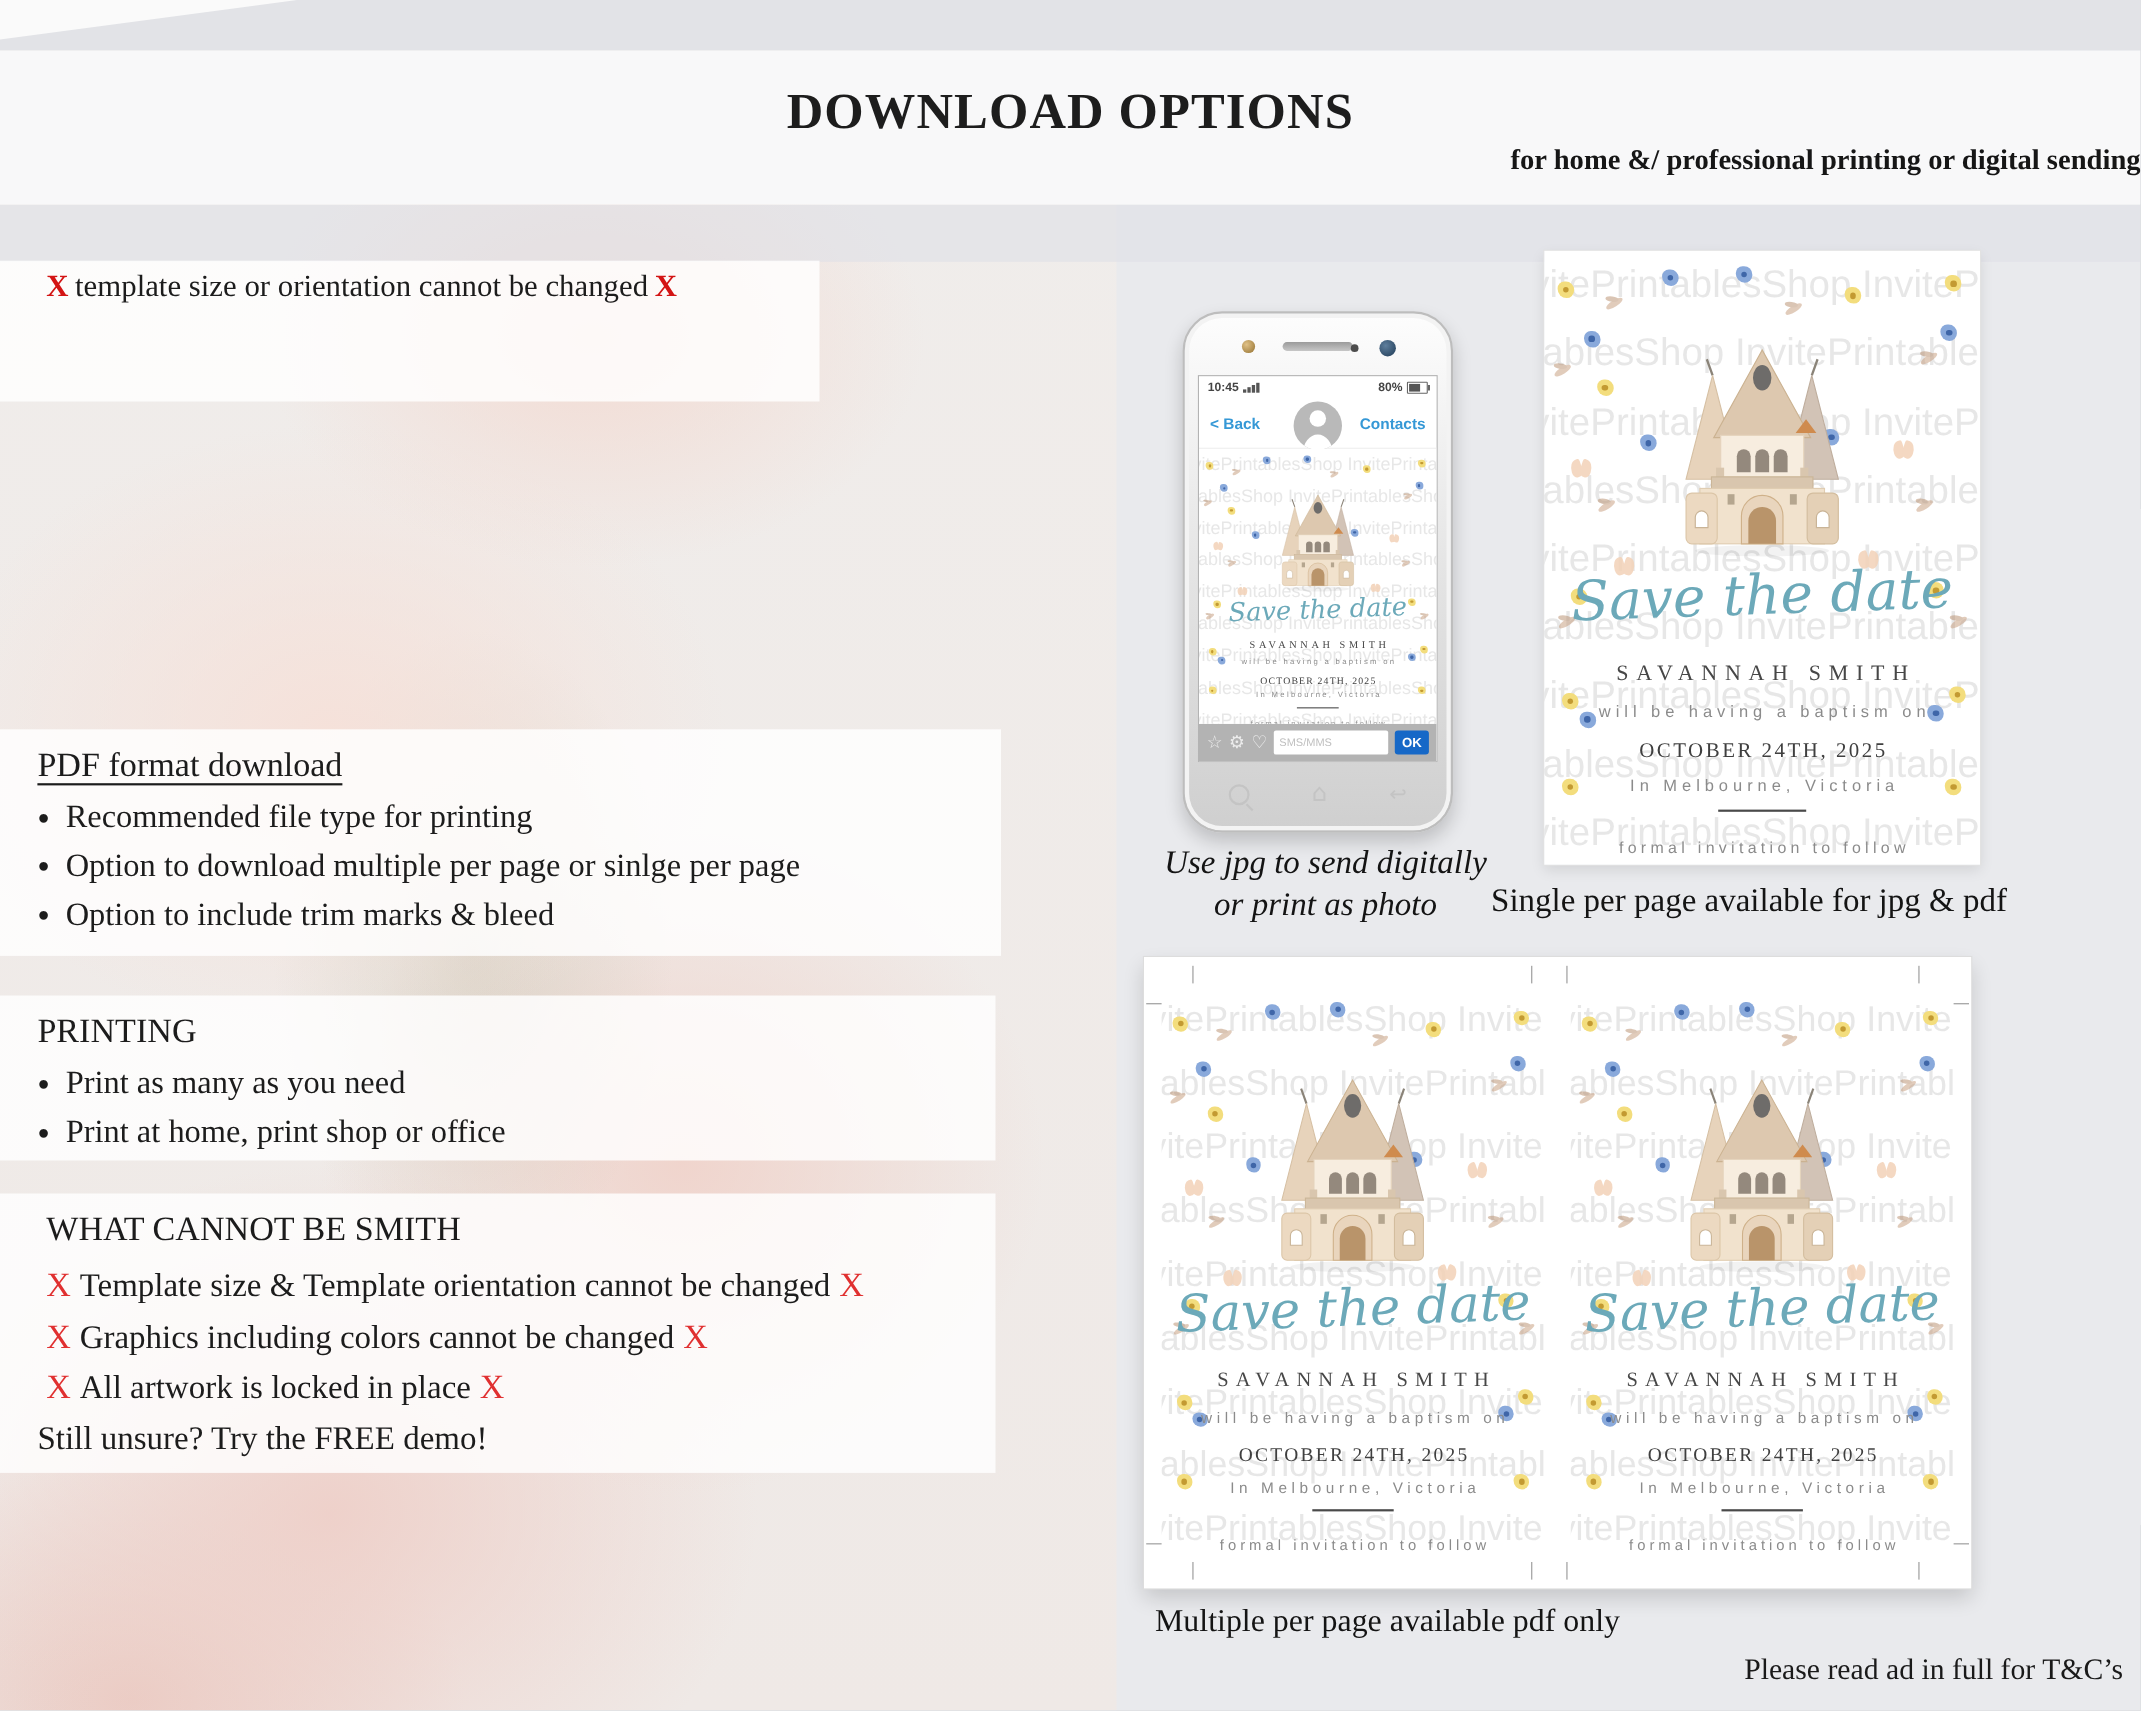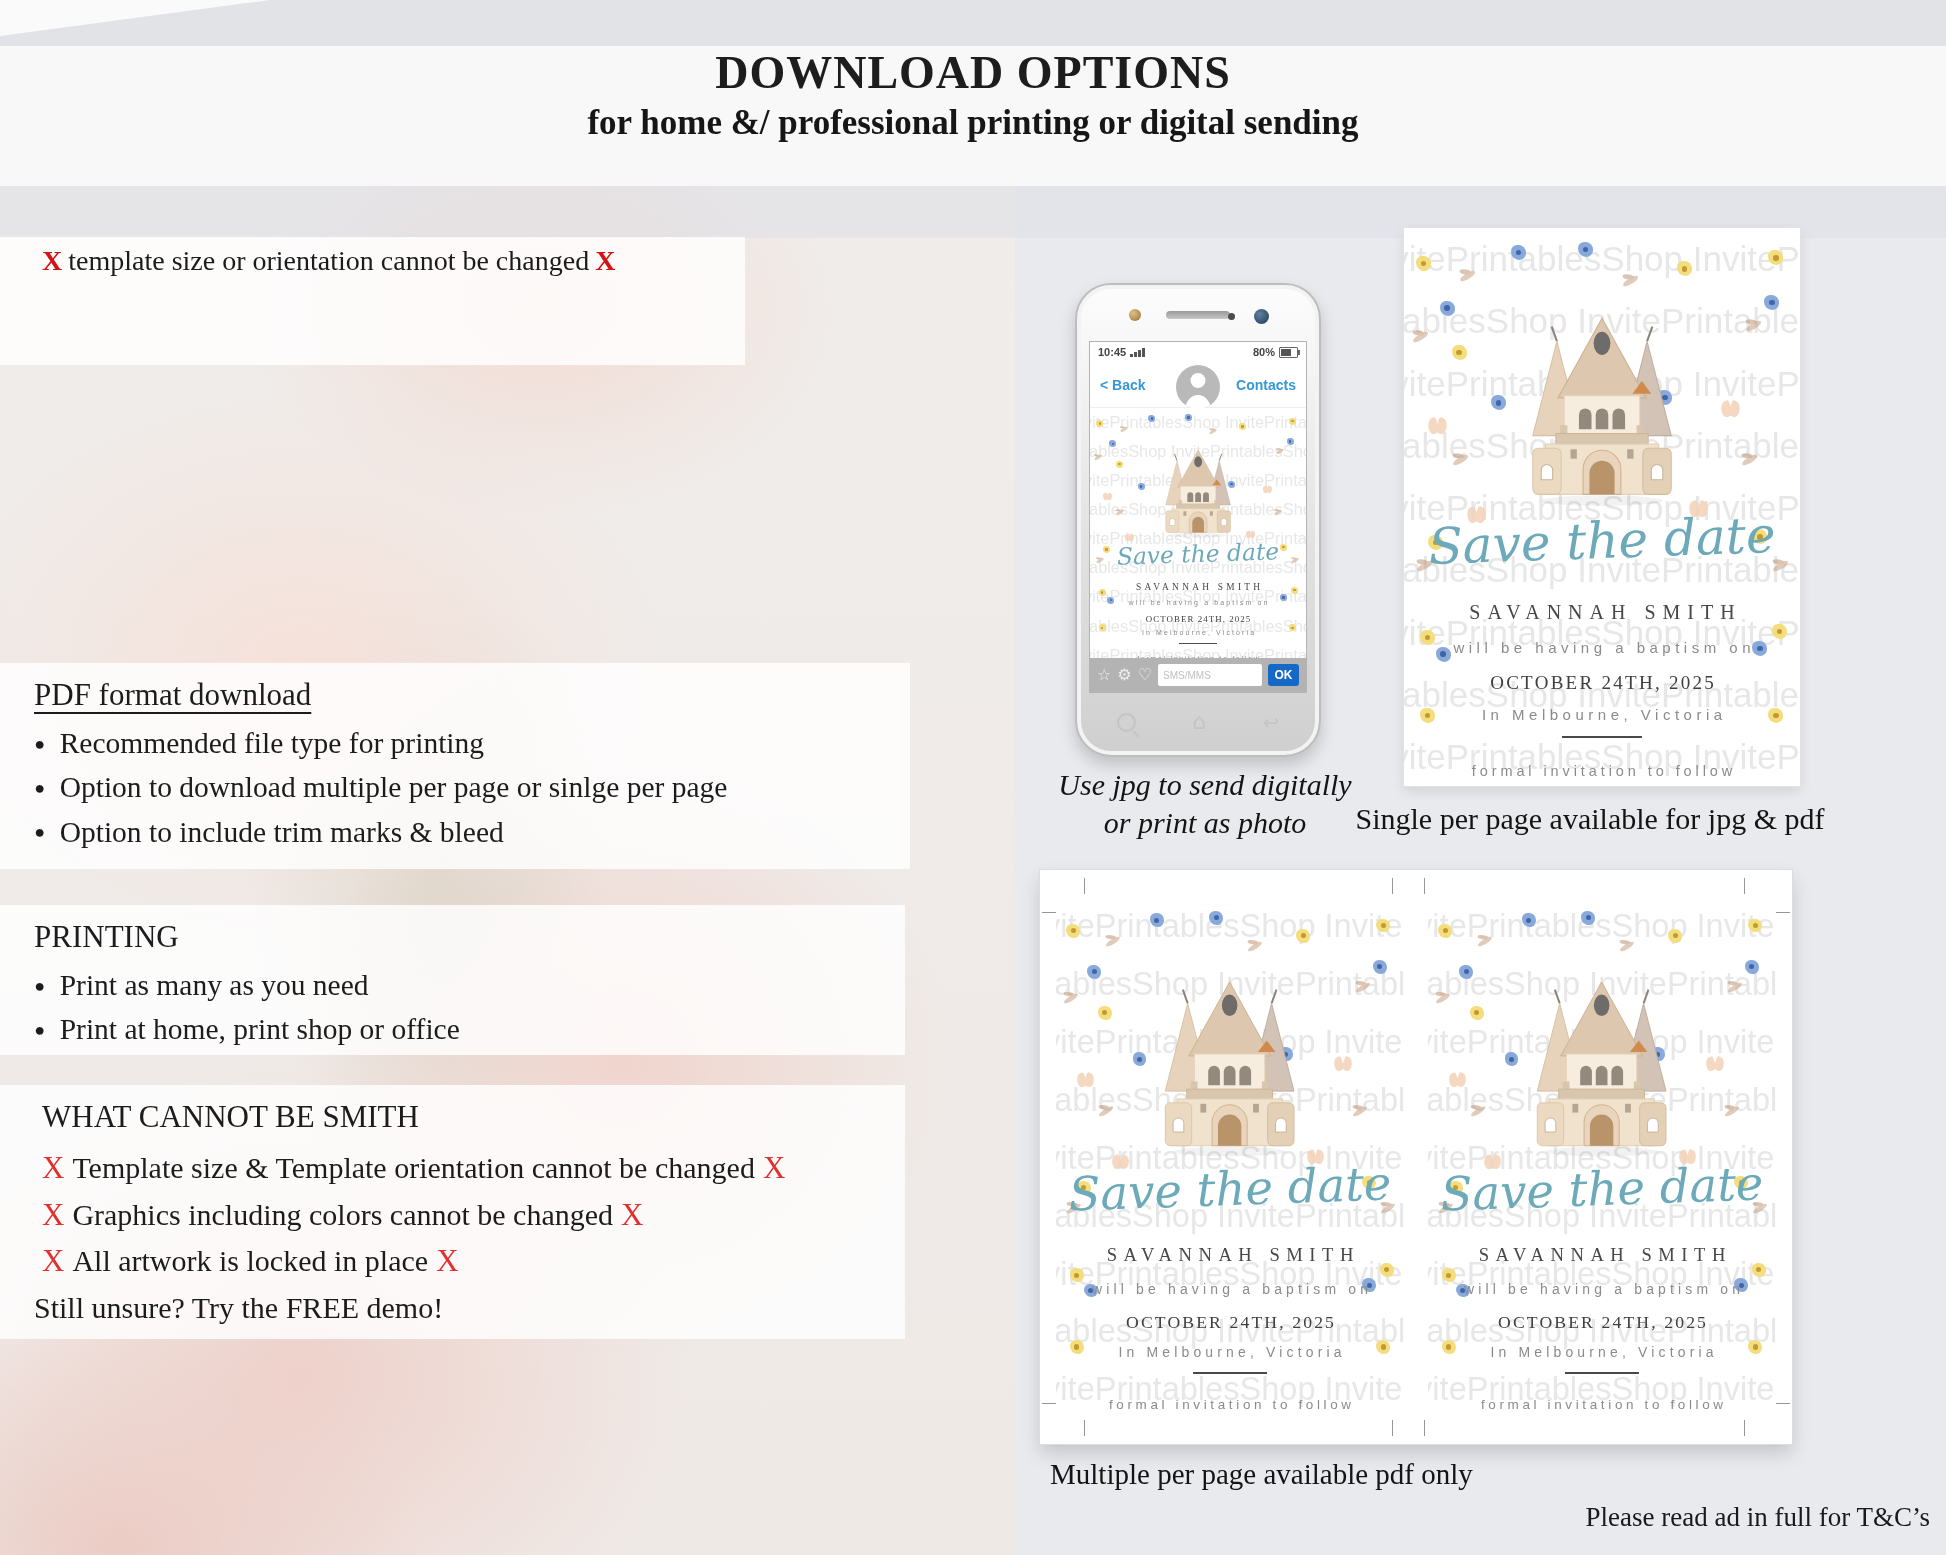--- a/index.html
+++ b/index.html
@@ -14,22 +14,22 @@
     background:
       radial-gradient(ellipse 430px 300px at 540px 260px, rgba(243,216,207,.85), rgba(243,216,207,0) 70%),
       radial-gradient(ellipse 500px 390px at 300px 620px, rgba(246,224,216,.9), rgba(246,224,216,0) 72%),
       radial-gradient(ellipse 260px 420px at 430px 820px, rgba(180,176,148,.30), rgba(180,176,148,0) 70%),
       radial-gradient(ellipse 470px 430px at 620px 1010px, rgba(240,207,198,.8), rgba(240,207,198,0) 70%),
       radial-gradient(ellipse 540px 440px at 300px 1330px, rgba(238,206,199,.9), rgba(238,206,199,0) 72%),
       radial-gradient(ellipse 420px 300px at 120px 1500px, rgba(233,196,187,.8), rgba(233,196,187,0) 72%),
       linear-gradient(180deg,#f0edeb,#efe9e6);}
   .band2{position:absolute;left:0;top:186px;width:1946px;height:52px;background:rgba(223,225,230,.62);}
   .header-band{position:absolute;left:0;top:46px;width:1946px;height:140px;background:#f8f8f9;text-align:center;}
-  .header-band .t1{font-size:46px;font-weight:bold;letter-spacing:1px;padding-top:0;color:#1d1d1d;}
-  .header-band .t2{font-size:35px;font-weight:bold;margin-top:4px;color:#161616;}
+  .header-band .t1{font-size:46px;font-weight:bold;letter-spacing:1px;padding-top:28px;color:#1d1d1d;}
+  .header-band .t2{font-size:26px;font-weight:bold;margin-top:4px;color:#161616;text-align:right;}
 
   
   .strip{position:absolute;left:0;background:rgba(255,255,255,.82);box-sizing:border-box;padding:14px 20px 10px 34px;}
   .size-block{top:237px;width:745px;height:128px;padding-top:4px;}
   .size-block h1{margin:0;font-size:57px;font-weight:bold;line-height:1.12;letter-spacing:.5px;}
   .xnote{margin:4px 0 0 2px;font-size:28px;}
   .rxb{color:#d31414;font-weight:bold;margin:0 6px;}
   .rx{color:#e03030;font-size:31px;margin:0 8px;}
 
   .sec h2{margin:0 0 10px 0;font-size:31px;font-weight:normal;

